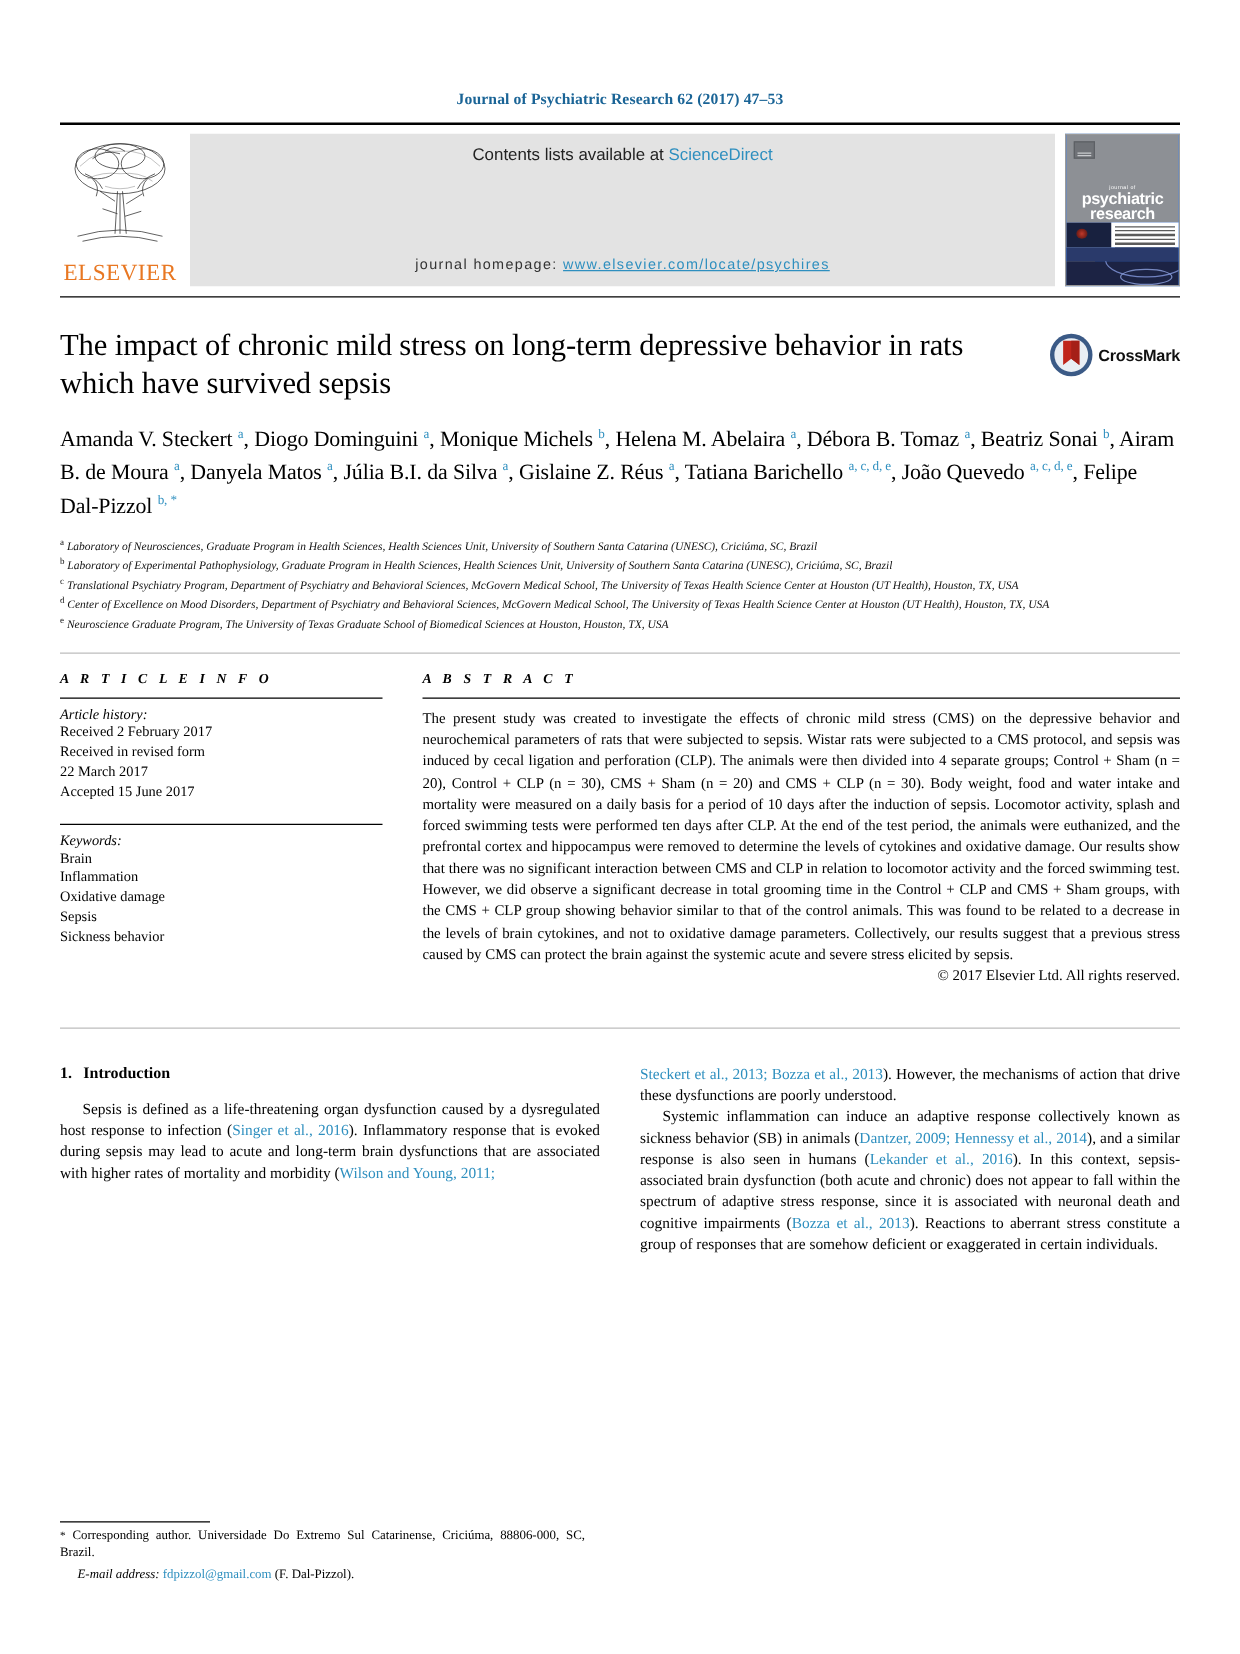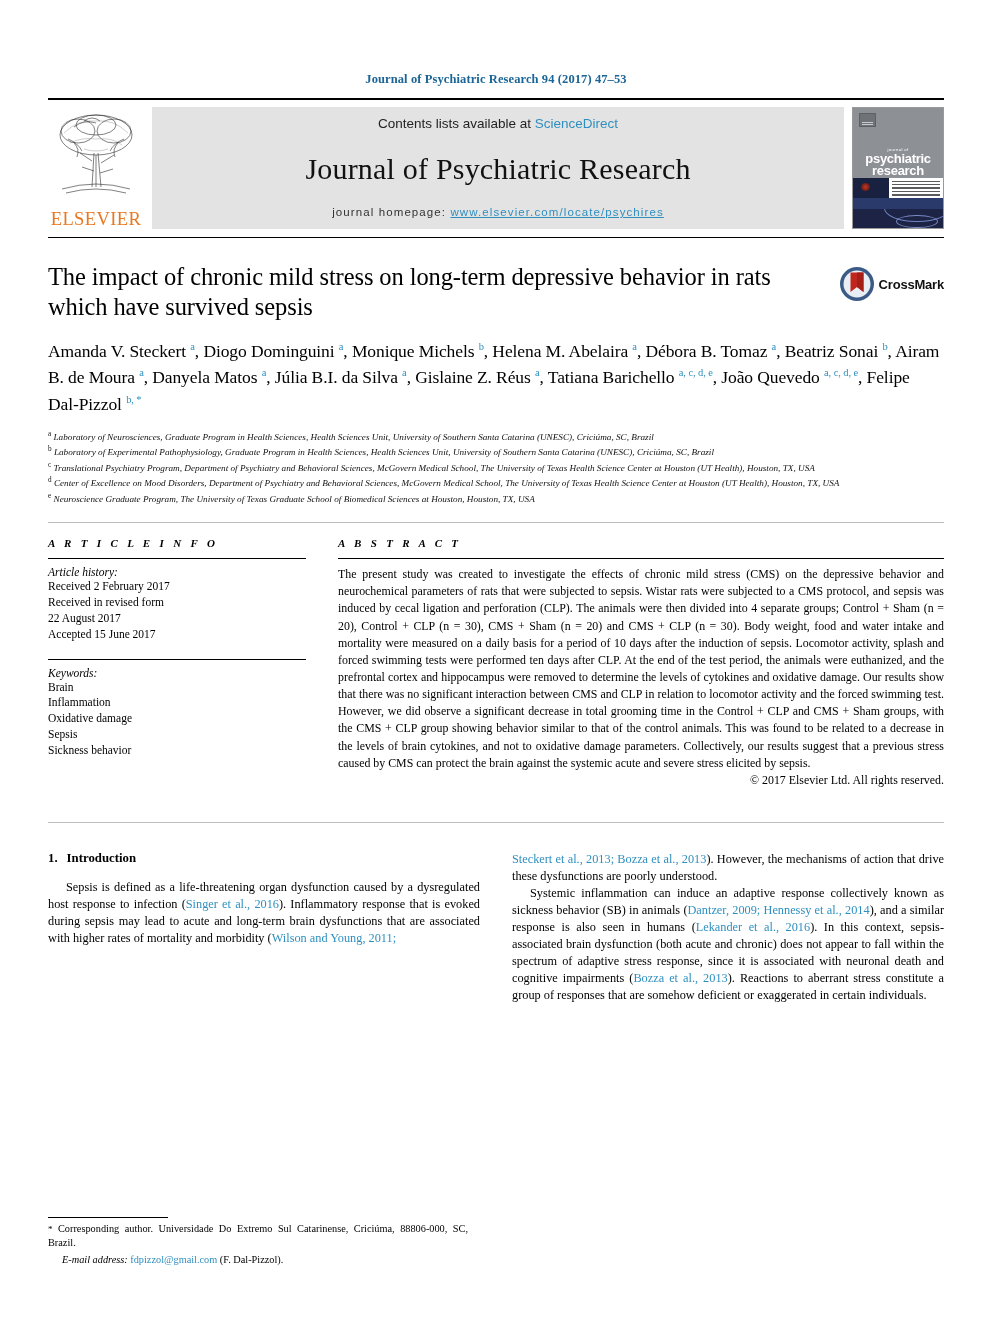--- a/index.html
+++ b/index.html
@@ -331,21 +331,21 @@
     text-decoration: none;
     line-height: 1.4;
   }
   .issn-line { font-size: 11.4px; line-height: 1.4; }
 </style>
 </head>
 <body>
 
 <div class="page">
 
-  <div class="running-head">Journal of Psychiatric Research 94 (2017) 47–53</div>
+  <div class="running-head">Journal of Psychiatric Research 62 (2017) 47–53</div>
   <div class="rule-thick"></div>
 
   <div class="masthead">
 
     <div class="elsevier-logo">
       <svg class="tree-svg" width="84" height="86" viewBox="0 0 84 86">
         <g stroke="#222" stroke-width="0.6" fill="none" opacity="0.95">
           <ellipse cx="42" cy="26" rx="36" ry="20"></ellipse>
           <ellipse cx="24" cy="22" rx="17" ry="12"></ellipse>
           <ellipse cx="60" cy="22" rx="17" ry="12"></ellipse>
@@ -364,21 +364,20 @@
           <path d="M30 40 q12 4 24 0"></path>
         </g>
       </svg>
       <div class="elsevier-word">ELSEVIER</div>
     </div>
 
     <div class="journal-band">
       <div class="contents-line">
         <span>Contents lists available at </span><a class="sciencedirect" href="#">ScienceDirect</a>
       </div>
-      <div class="journal-name">Journal of Psychiatric Research</div>
       <div class="homepage-line">
         <span>journal homepage: </span><a class="url" href="#">www.elsevier.com/locate/psychires</a>
       </div>
     </div>
 
     <div class="cover-thumb">
       <div class="cover-top"></div>
       <div class="cover-mini-logo"></div>
       <div class="cover-title">
         <small>journal of</small>
@@ -437,21 +436,21 @@
   <div class="rule-before-info"></div>
 
   <div class="info-abstract">
 
     <div class="article-info">
       <div class="sec-head">A R T I C L E  I N F O</div>
       <div class="hr-solid"></div>
       <p class="info-label">Article history:</p>
       <p class="info-line">Received 2 February 2017</p>
       <p class="info-line">Received in revised form</p>
-      <p class="info-line">22 August 2017</p>
+      <p class="info-line">22 March 2017</p>
       <p class="info-line">Accepted 15 June 2017</p>
       <div class="hr-solid second"></div>
       <p class="info-label">Keywords:</p>
       <p class="info-line">Brain</p>
       <p class="info-line">Inflammation</p>
       <p class="info-line">Oxidative damage</p>
       <p class="info-line">Sepsis</p>
       <p class="info-line">Sickness behavior</p>
     </div>
 

